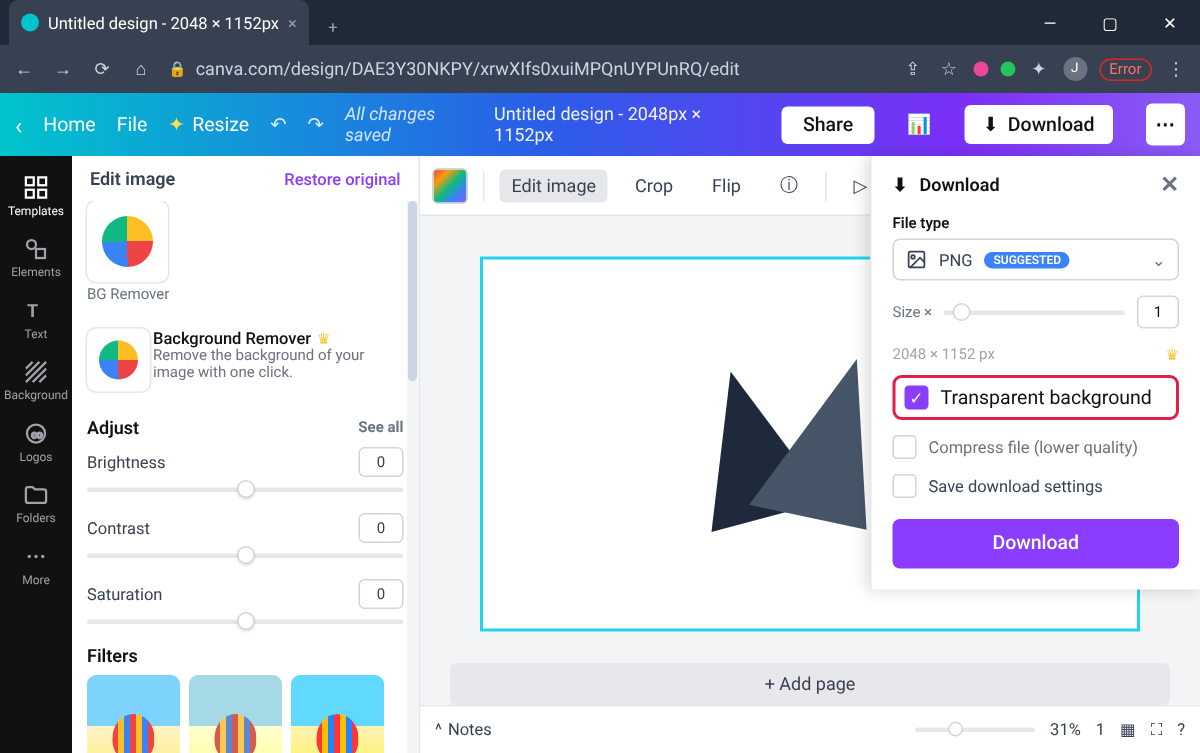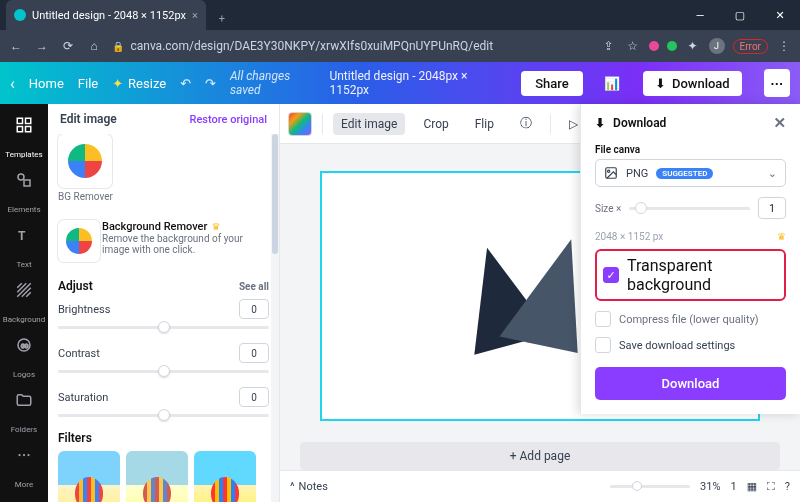--- a/index.html
+++ b/index.html
@@ -23,21 +23,21 @@
 .cb-btn{display:flex;align-items:center;gap:5px;cursor:pointer}
 .resize-btn .spark{color:#fde047}
 .cb-ic{opacity:.85}
 .autosave{font-style:italic;opacity:.8;font-size:12px}
 .cb-right{margin-left:auto;display:flex;align-items:center;gap:22px}
 .share-btn{background:#fff;color:#111;padding:5px 14px;border-radius:4px;font-weight:500}
 .dlbtn{background:#fff;color:#111;padding:5px 12px;border-radius:4px;display:flex;align-items:center;gap:6px;font-weight:500}
 .overflow-btn{background:#fff;color:#111;width:28px;height:28px;border-radius:4px;display:flex;align-items:center;justify-content:center;font-weight:700}
 .main{display:flex;height:398px}
 .iconrail{width:48px;background:#111;display:flex;flex-direction:column;align-items:center;color:#a1a1aa;font-size:8px;padding-top:6px}
-.rail-item{display:flex;flex-direction:column;align-items:center;gap:16px;padding:6px 0;width:100%}
+.rail-item{display:flex;flex-direction:column;align-items:center;gap:2px;padding:6px 0;width:100%}
 .rail-item svg{width:18px;height:18px}
 .rail-item.active{color:#fff}
 .panel{width:232px;background:#fff;border-right:1px solid #e5e7eb;display:flex;flex-direction:column;font-size:12px;color:#374151;position:relative}
 .panel-head{display:flex;justify-content:space-between;align-items:center;padding:8px 12px;font-weight:600}
 .restore{color:#8b3dff;font-weight:500;font-size:11px}
 .panel-body{overflow:auto;padding:0 10px 10px;flex:1}
 .bgrem-thumb{width:54px;height:54px;border-radius:6px;background:#fff;display:inline-flex;align-items:center;justify-content:center;position:relative;box-shadow:0 0 0 1px #e5e7eb}
 .beachball{width:34px;height:34px;border-radius:50%;background:conic-gradient(#fbbf24 0 90deg,#ef4444 90deg 180deg,#3b82f6 180deg 270deg,#10b981 270deg 360deg)}
 .checker{position:absolute;right:0;top:0;width:50%;height:100%;background:repeating-conic-gradient(#e5e7eb 0 25%,#fff 0 50%) 0 0/8px 8px;border-radius:0 6px 6px 0;z-index:-1}
 .thumb-label{font-size:10px;color:#6b7280;margin-top:3px}
@@ -323,21 +323,21 @@
       <span>⛶</span>
       <span>?</span>
     </div>
 
     <div class="dlpanel">
       <div class="dlhead">
         <span>⬇</span>
         <span>Download</span>
         <span class="x">✕</span>
       </div>
-      <div class="lbl">File canva</div>
+      <div class="lbl">File type</div>
       <div class="select">
         <svg viewBox="0 0 24 24" fill="none" stroke="currentColor" stroke-width="2">
             <rect x="3" y="3" width="18" height="18" rx="2"></rect>
             <circle cx="8" cy="9" r="2"></circle>
             <path d="M21 15l-5-5L5 21"></path>
           </svg>
         <span>PNG</span>
         <span class="badge">SUGGESTED</span>
         <span class="chev">⌄</span>
       </div>
@@ -347,21 +347,21 @@
             <div class="st"></div>
           </div>
         <div class="sizeval">1</div>
       </div>
       <div class="dim">
           <span>2048 × 1152 px</span>
           <span class="crown">♛</span>
         </div>
       <div class="optrow hl">
         <div class="chk checked">✓</div>
-        <span style="font-size:16px;color:#111">Transparent background</span>
+        <span style="font-size:13px;color:#111">Transparent background</span>
       </div>
       <div class="optrow">
         <div class="chk"></div>
         <span style="font-size:11px;color:#6b7280">Compress file (lower quality)</span>
       </div>
       <div class="optrow">
         <div class="chk"></div>
         <span style="font-size:11px">Save download settings</span>
       </div>
       <button class="dlmain">Download</button>

